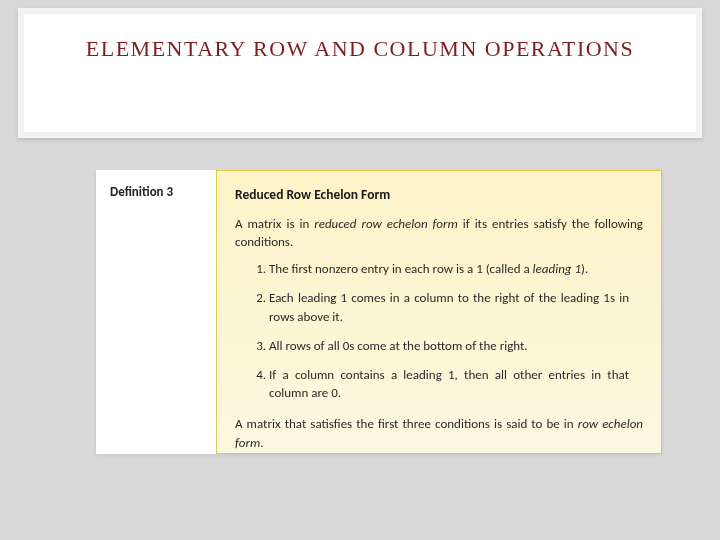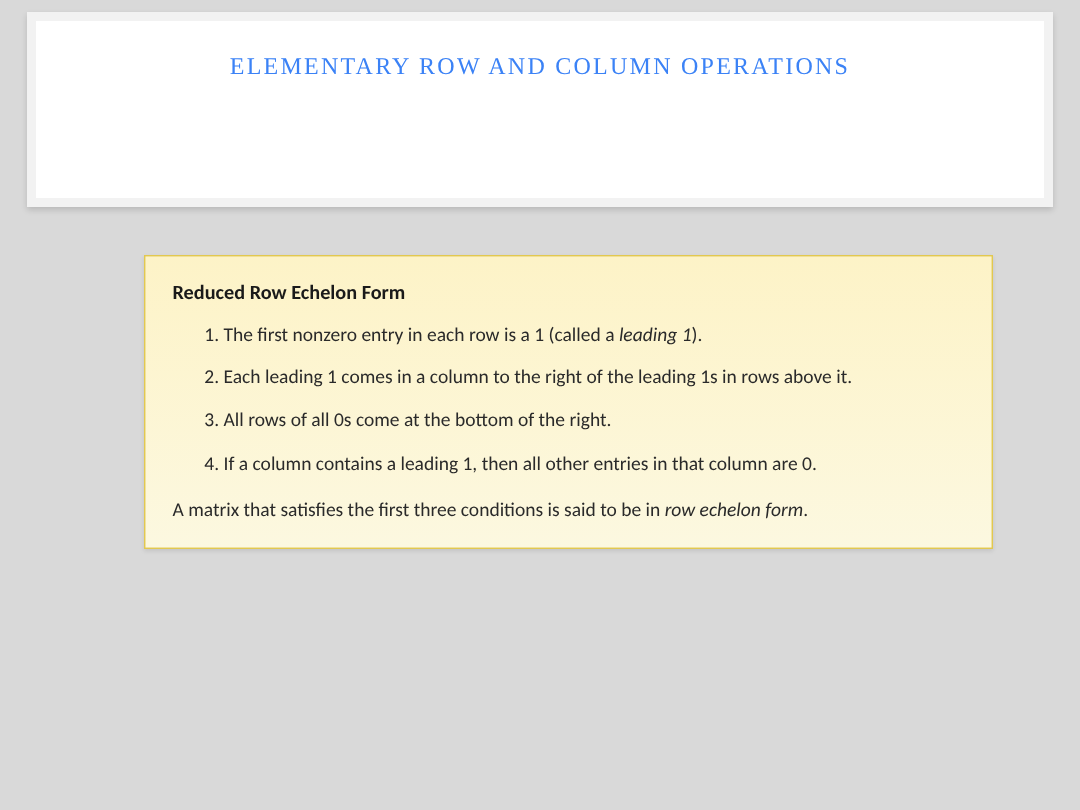--- a/index.html
+++ b/index.html
@@ -21,23 +21,23 @@
     border: 6px solid #f2f2f2;
     box-shadow: 0 2px 4px rgba(0,0,0,0.15);
     display: flex;
     align-items: flex-start;
     justify-content: center;
     padding-top: 22px;
   }
   .title-card h1 {
     font-family: Georgia, "Times New Roman", serif;
     font-weight: 400;
-    font-size: 16px;
+    font-size: 22px;
     letter-spacing: 1.5px;
-    color: #3b82f6;
+    color: #7f1d1d;
   }
   .definition-block {
     position: absolute;
     top: 170px;
     left: 96px;
     width: 566px;
     background: #ffffff;
     display: flex;
     box-shadow: 0 1px 3px rgba(0,0,0,0.1);
   }
@@ -48,21 +48,21 @@
   }
   .def-label {
     font-weight: 700;
     font-size: 13px;
     color: #222;
   }
   .def-body {
     flex: 1;
     background: linear-gradient(to bottom, #fdf3c7, #fcf8e0);
     border: 1px solid #e2c84f;
-    padding: 14px 18px 14px 18px;
+    padding: 14px 18px 0 18px;
     font-size: 13px;
     color: #2a2a2a;
     line-height: 1.45;
   }
   .def-title {
     font-weight: 700;
     font-size: 13.5px;
     margin-bottom: 10px;
     color: #1a1a1a;
   }
@@ -89,22 +89,28 @@
   }
 </style>
 </head>
 <body>
 
 <div class="title-card">
   <h1>ELEMENTARY ROW AND COLUMN OPERATIONS</h1>
 </div>
 
 <div class="definition-block">
+  <div class="def-label-col">
+    <div class="def-label">Definition 3</div>
+  </div>
   <div class="def-body">
     <div class="def-title">Reduced Row Echelon Form</div>
+    <div class="def-intro">
+      <span>A matrix is in </span><em>reduced row echelon form</em><span> if its entries satisfy the following conditions.</span>
+    </div>
     <ol class="conditions">
       <li class="cond-item">
         <span>The first nonzero entry in each row is a 1 (called a </span><em>leading 1</em><span>).</span>
       </li>
       <li class="cond-item">
         <span>Each leading 1 comes in a column to the right of the leading 1s in rows above it.</span>
       </li>
       <li class="cond-item">
         <span>All rows of all 0s come at the bottom of the right.</span>
       </li>

